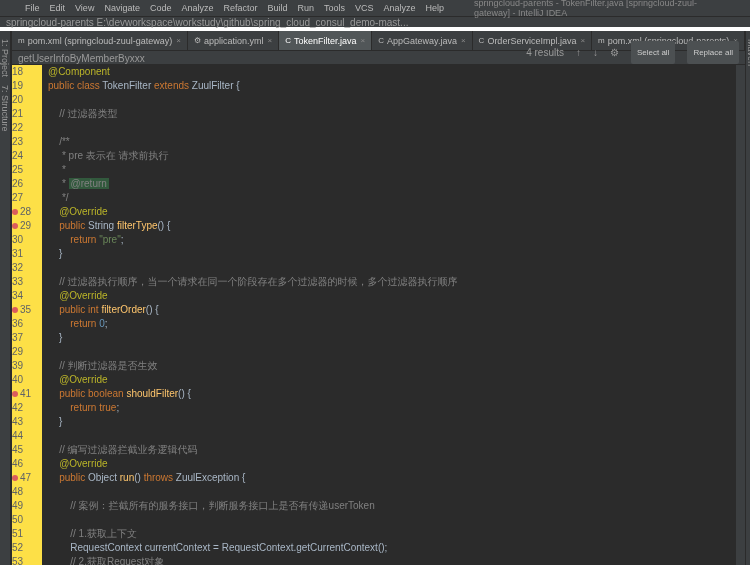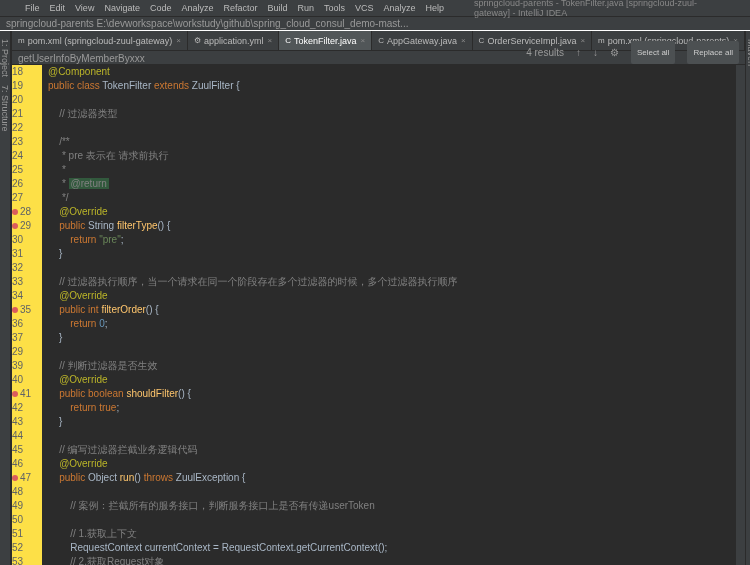--- a/index.html
+++ b/index.html
@@ -1,20 +1,20 @@
 <!DOCTYPE html>
 <html><head>
 <meta charset="utf-8">
 <style>
 *{margin:0;padding:0;box-sizing:border-box;font-family:"Segoe UI",Arial,sans-serif;font-size:10px}
 body{background:#3c3f41;color:#bbb;width:750px;height:565px;overflow:hidden}
 .menubar{background:#3c3f41;height:17px;display:flex;align-items:center;padding:0 20px;border-bottom:1px solid #2b2b2b}
 .menubar span{padding:0 5px;color:#bbb;font-size:9px;cursor:pointer}
 .menubar .title{margin-left:20px;color:#888;font-size:9px}
-.breadcrumb{background:#3c3f41;height:14px;display:flex;align-items:center;padding:0 6px;font-size:9px;color:#999;border-bottom:1px solid #ffffff}
+.breadcrumb{background:#3c3f41;height:14px;display:flex;align-items:center;padding:0 6px;font-size:9px;color:#999;border-bottom:4px solid #ffffff}
 .main{display:flex;height:534px}
 .left-gutter{width:14px;background:#3c3f41;border-right:1px solid #2b2b2b;display:flex;flex-direction:column;align-items:center;padding-top:4px}
 .left-gutter span{writing-mode:vertical-rl;font-size:9px;color:#999;margin:4px 0}
 .project{width:238px;background:#3c3f41;border-right:1px solid #2b2b2b;overflow:auto}
 .project-header{height:20px;display:flex;align-items:center;padding:0 6px;border-bottom:1px solid #2b2b2b;justify-content:space-between}
 .tree{padding:2px 0;font-size:9px}
 .tree-item{display:flex;align-items:center;height:14px;padding-left:4px;white-space:nowrap;color:#bbb}
 .tree-item.sel{background:#2f65ca;color:#fff}
 .tree-item .arrow{width:10px;color:#888;font-size:8px}
 .tree-item .ico{width:12px;margin-right:2px;color:#777}

